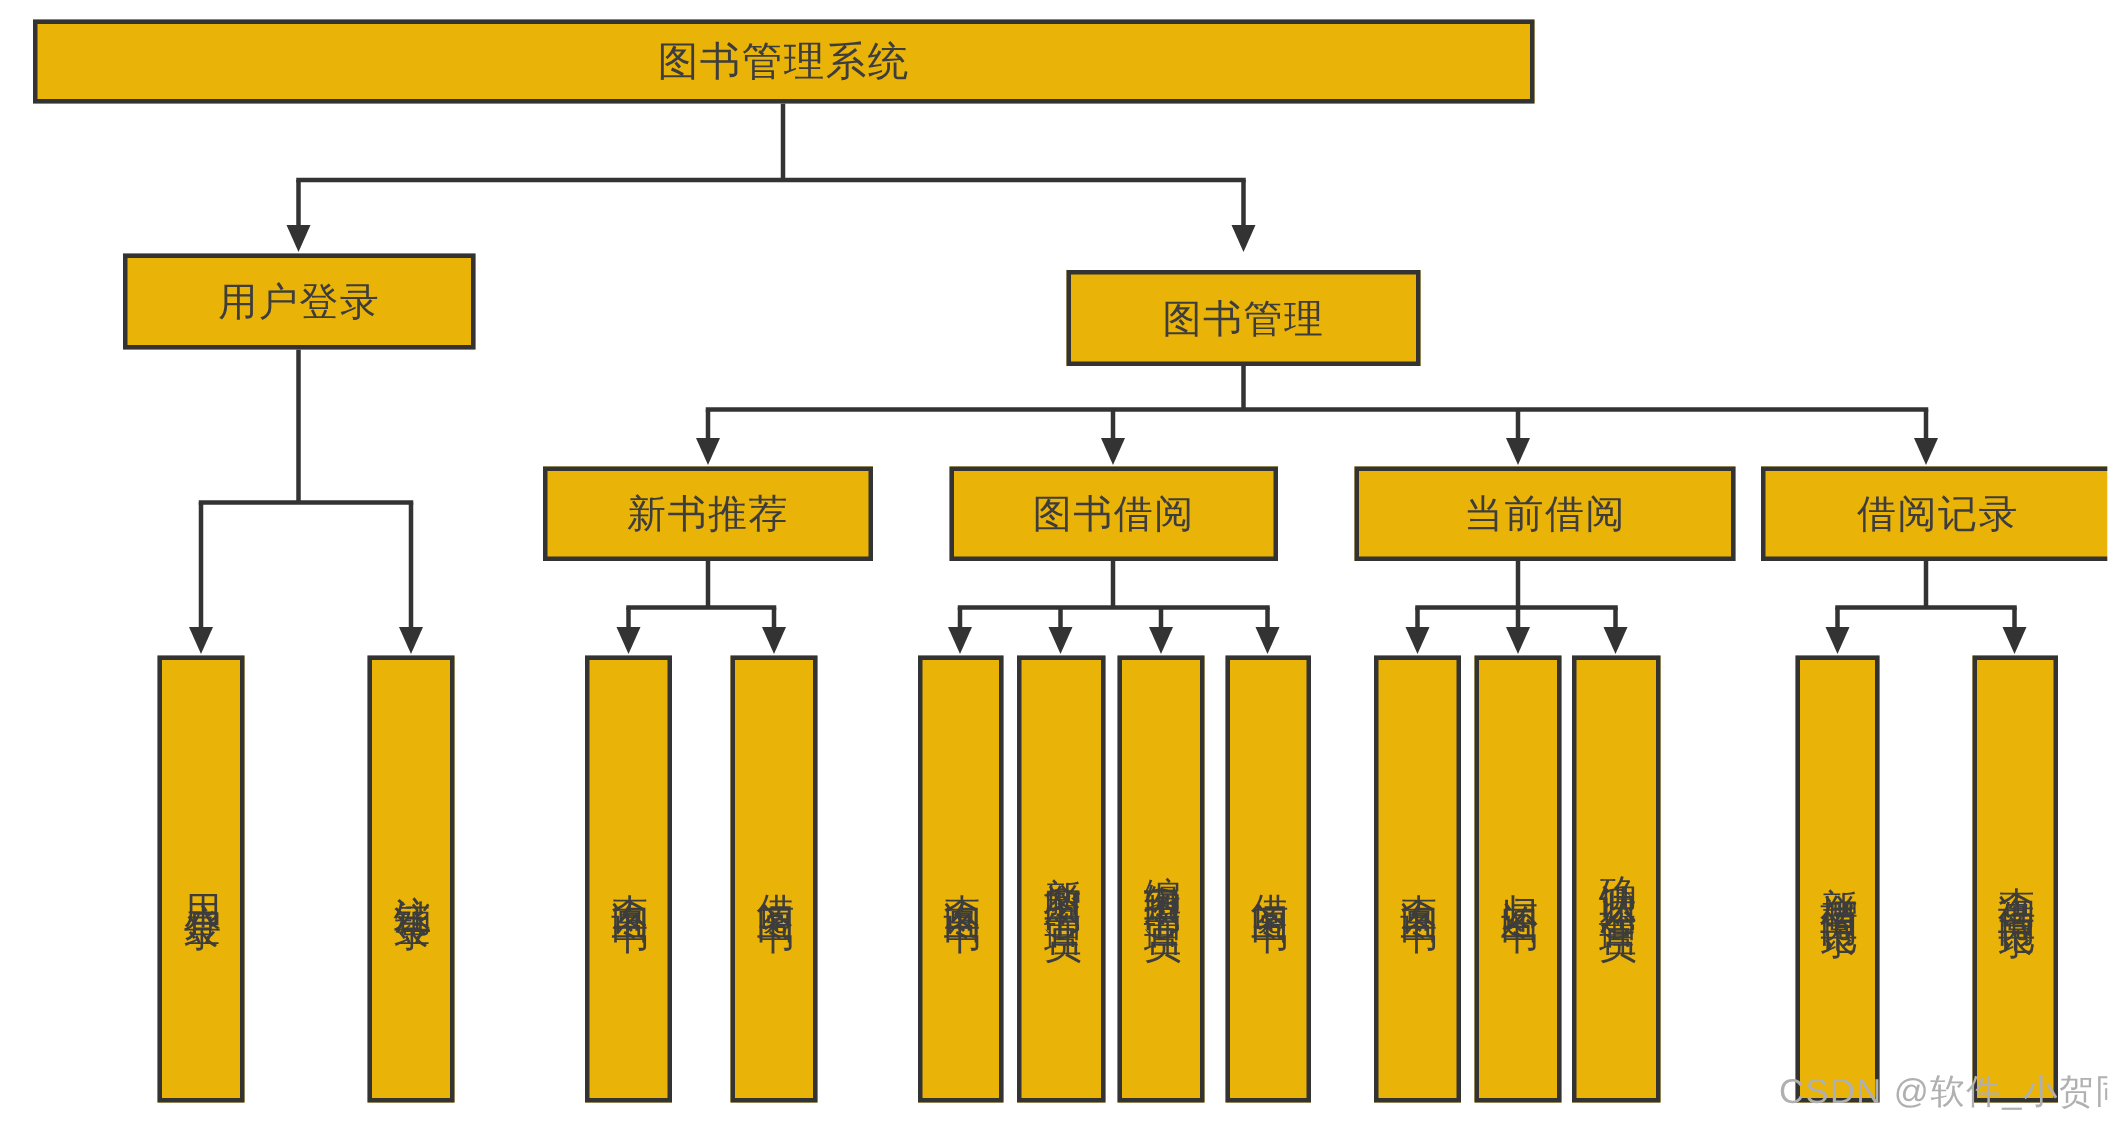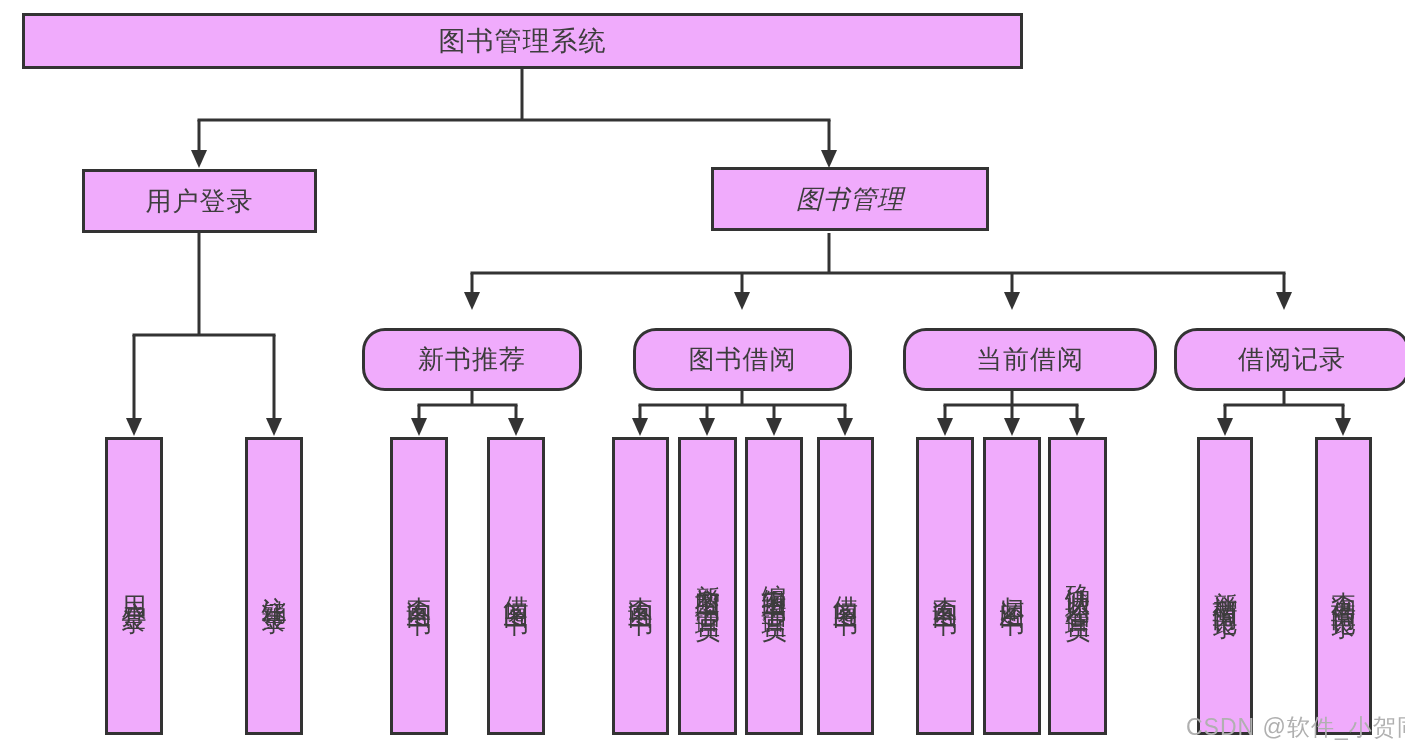--- a/index.html
+++ b/index.html
@@ -17,31 +17,31 @@
     position: absolute;
     left: 0; top: 0;
     width: 1405px; height: 747px;
     pointer-events: none;
   }
   .connector-svg line { stroke: #333333; stroke-width: 3; }
   .connector-svg polygon { fill: #333333; }
   .node {
     position: absolute;
     border: 3px solid #333333;
-    background: #f0abfc;
+    background: #eab308;
     display: flex;
     align-items: center;
     justify-content: center;
     text-align: left;
   }
   .hnode { font-size: 26px; letter-spacing: 1px; }
   .root-node { left: 22px; top: 13px; width: 1001px; height: 56px; font-size: 27px; }
   .l2a { left: 82px;  top: 169px; width: 235px; height: 64px; }
-  .l2b { left: 711px; top: 167px; width: 278px; height: 64px; font-style: italic; }
-  .l3  { top: 328px; height: 63px; border-radius: 23px; }
+  .l2b { left: 711px; top: 180px; width: 236px; height: 64px; }
+  .l3  { top: 311px; height: 63px; }
   .l3a { left: 362px;  width: 220px; }
   .l3b { left: 633px;  width: 219px; font-family: Liberation Serif, serif; }
   .l3c { left: 903px;  width: 254px; }
   .l3d { left: 1174px; width: 236px; }
   .leaf {
     top: 437px; height: 298px; width: 58px;
     writing-mode: vertical-rl;
     text-orientation: mixed;
     font-size: 25px;
     letter-spacing: 5px;

